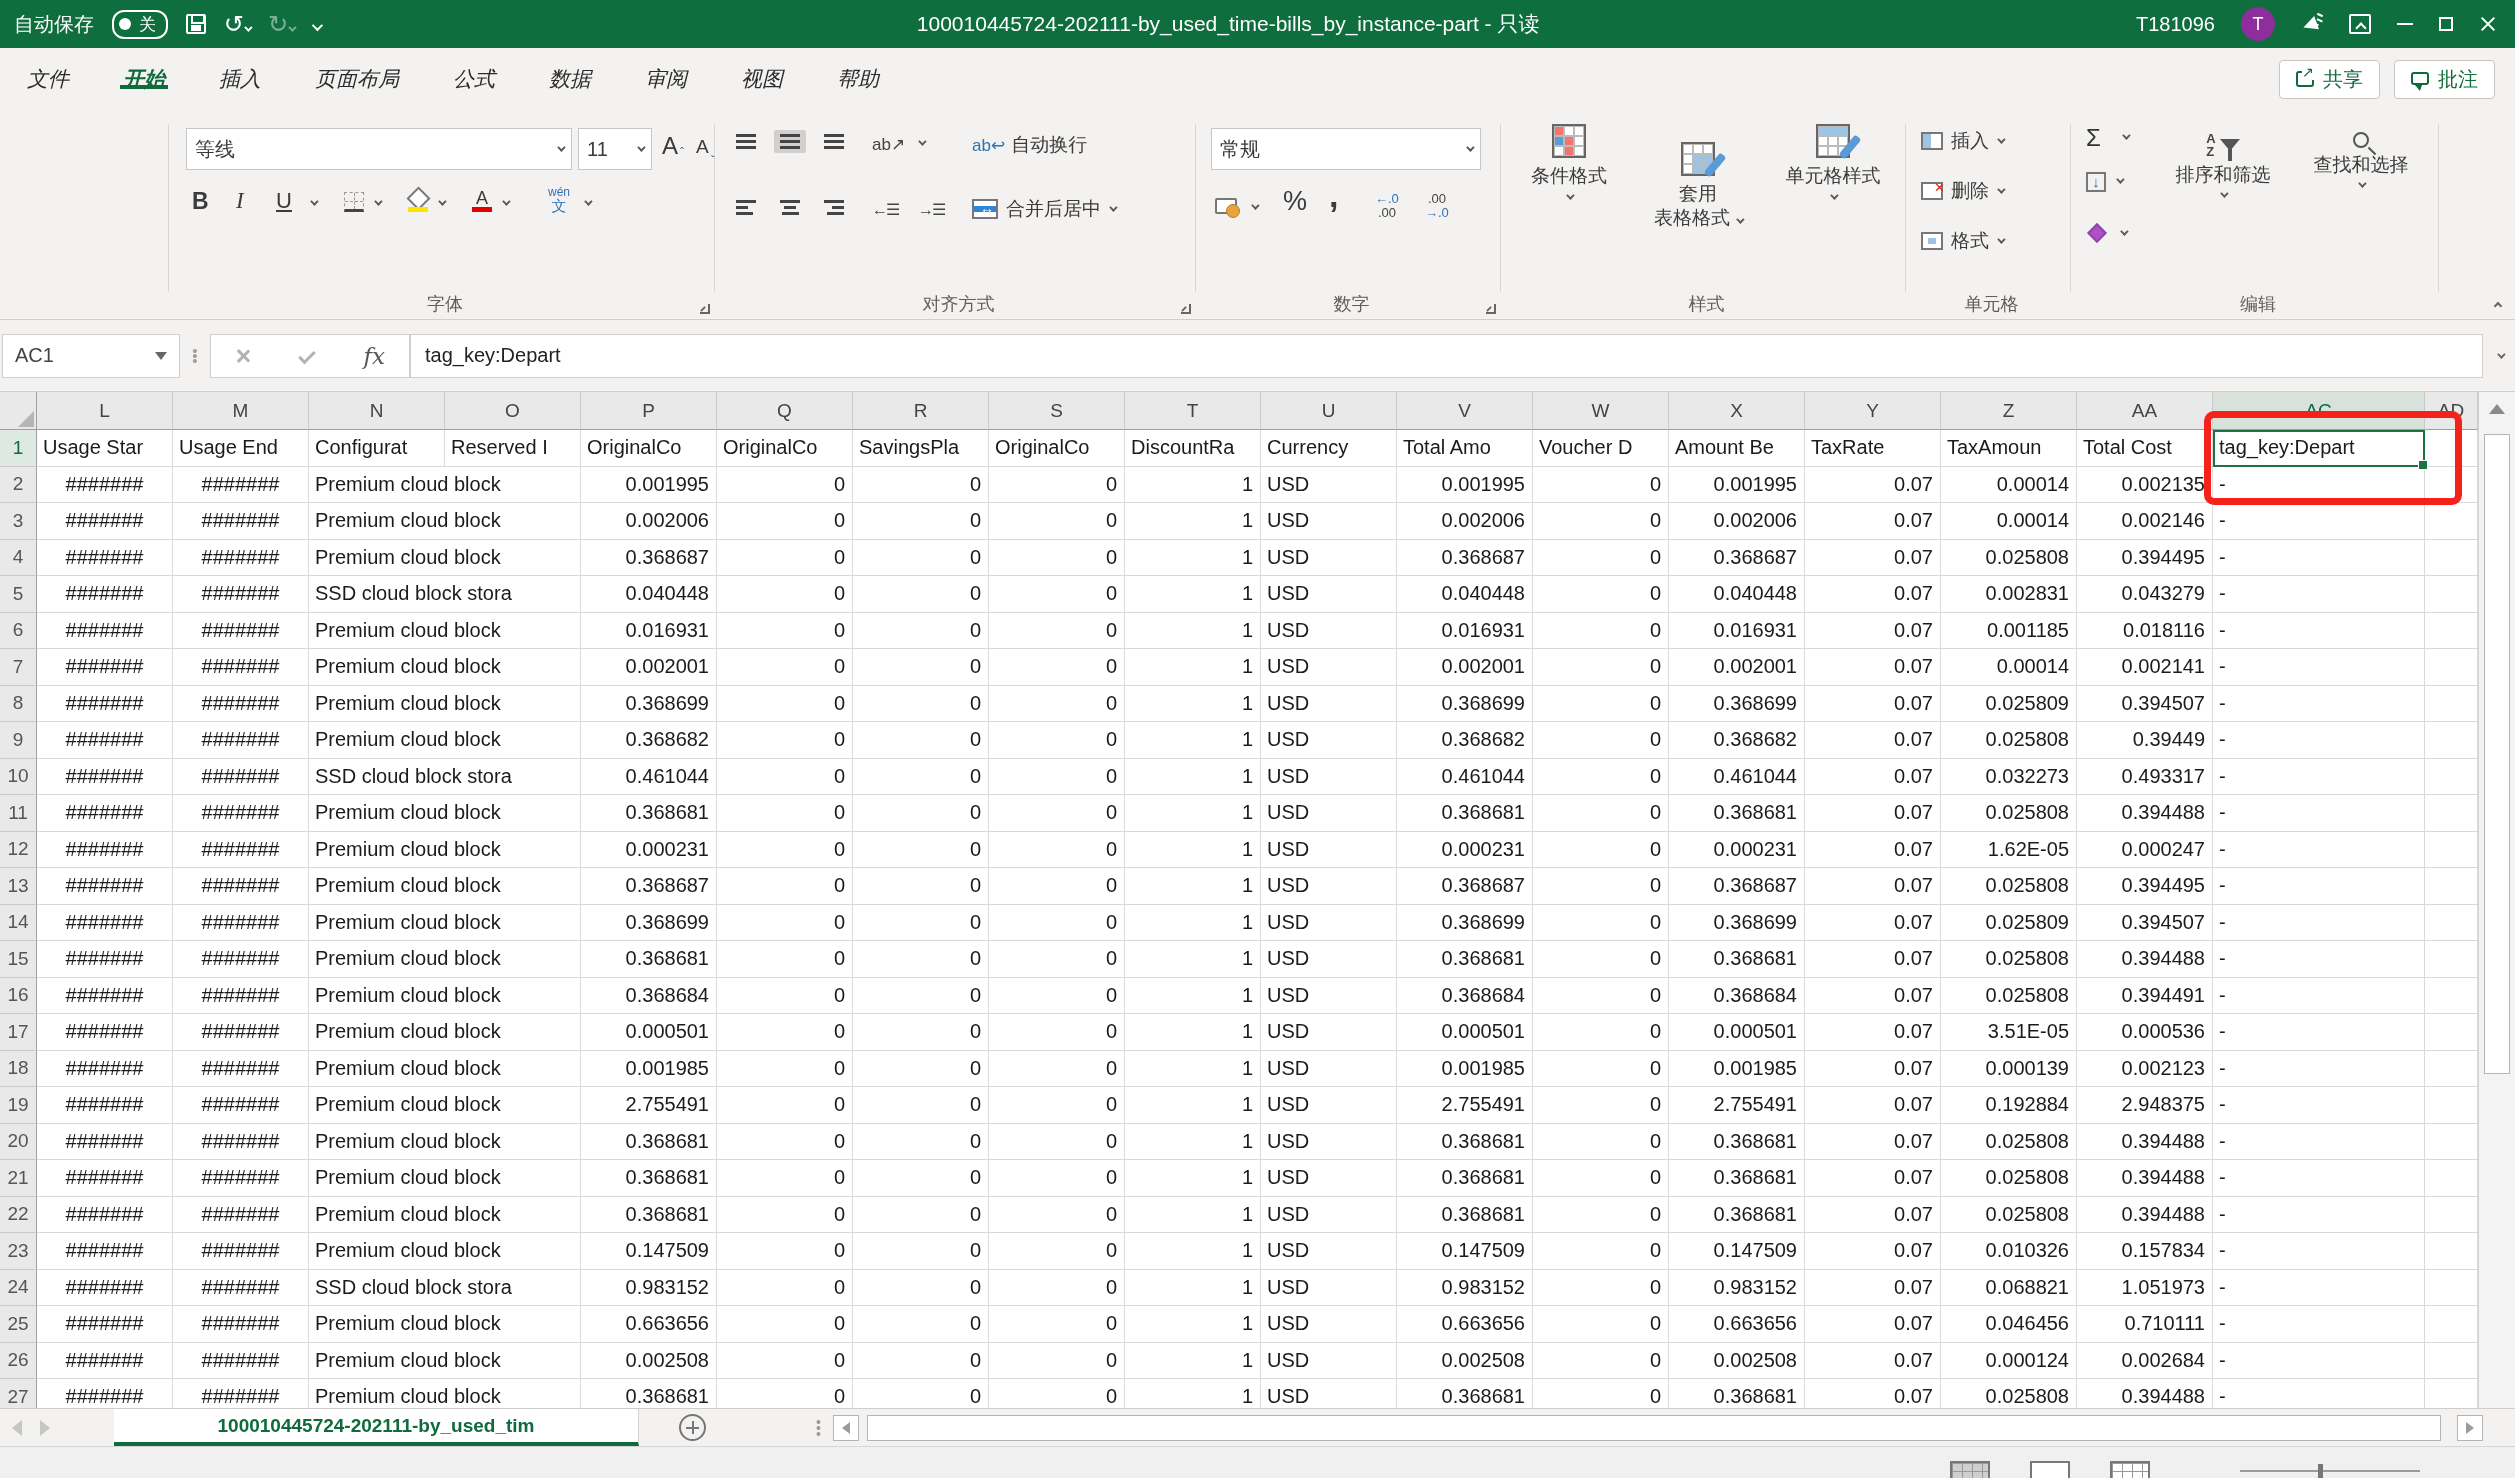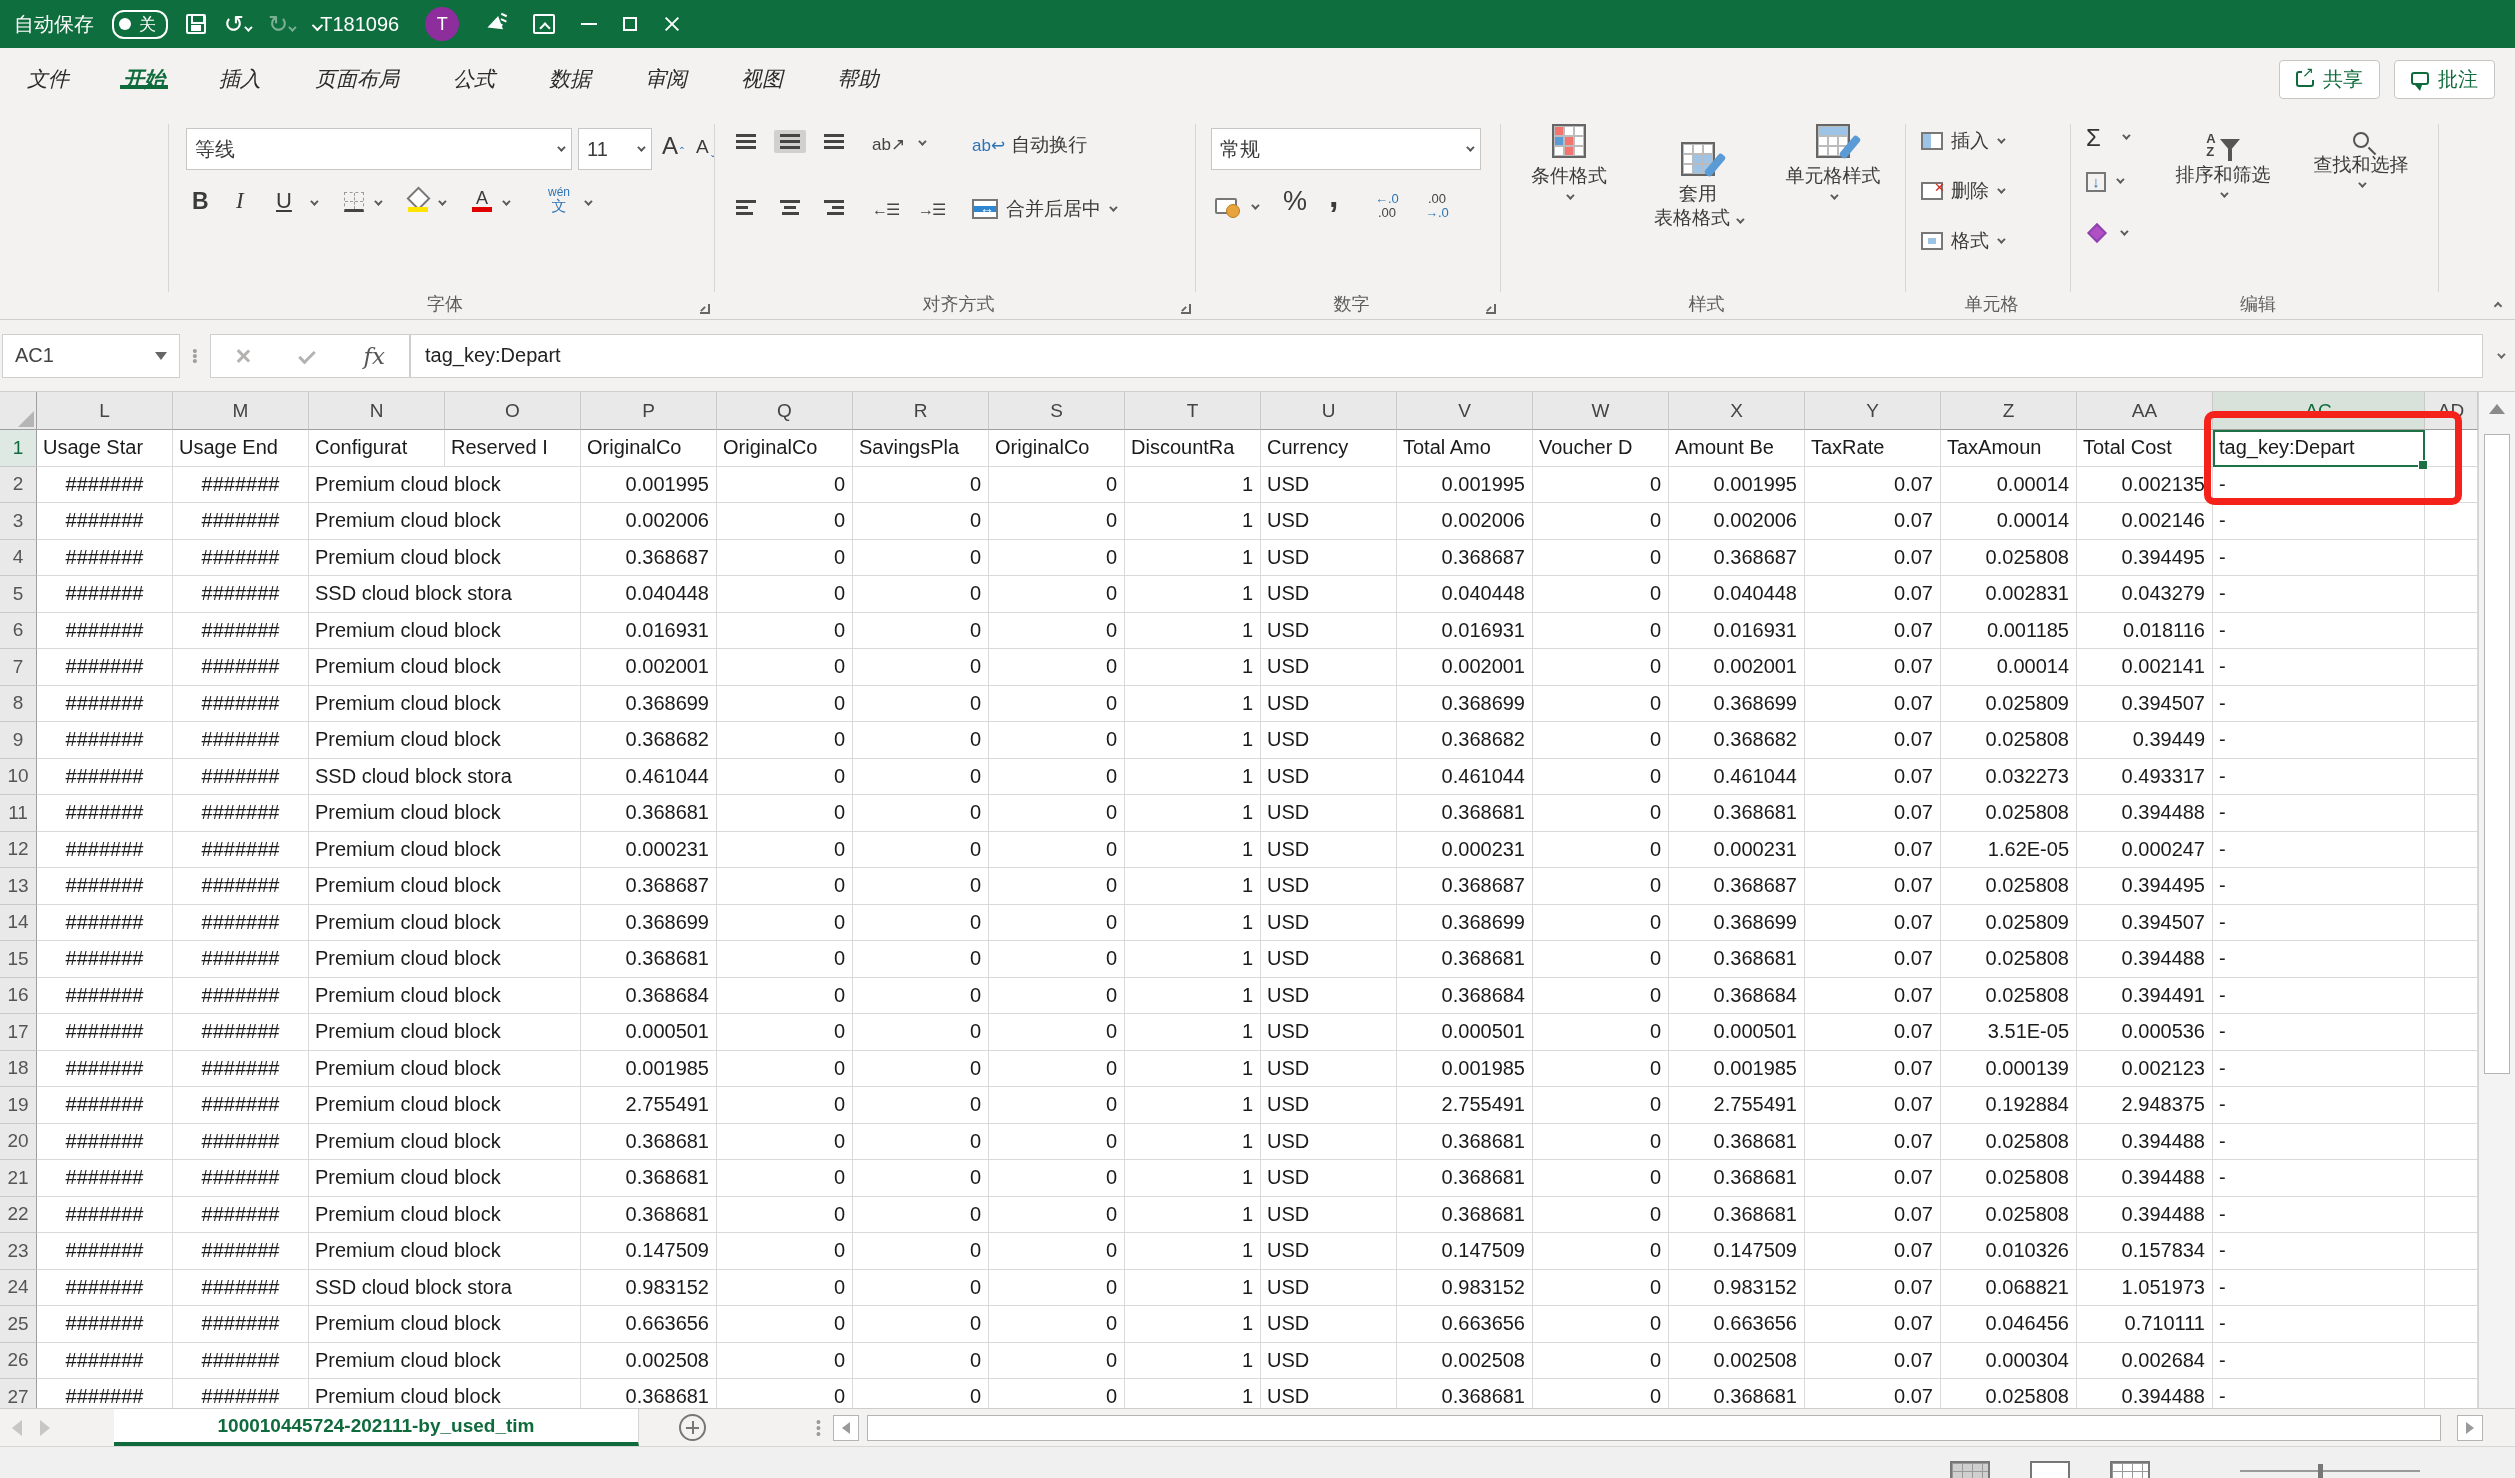--- a/index.html
+++ b/index.html
@@ -233,20 +233,21 @@
     <span>自动保存</span>
     <span class="autosave-pill">
       <span class="autosave-dot"></span>
       <span>关</span>
     </span>
     <span class="ic-save"></span>
     <span><span class="ic-undo"></span><span class="chv chv-sm"></span></span>
     <span class="dim"><span class="ic-redo"></span><span class="chv chv-sm"></span></span>
     <span><span class="chv"></span></span>
   </div>
+  <div class="title-center">100010445724-202111-by_used_time-bills_by_instance-part  -  只读</div>
   <div class="tb-right">
     <span>T181096</span>
     <span class="avatar">T</span>
     <span class="ic-mega"></span>
     <span class="ic-ribopt"></span>
     <span class="ic-min"></span>
     <span class="ic-restore"></span>
     <span class="xmark"></span>
   </div>
 </div>
@@ -1053,21 +1054,21 @@
         <div class="gc c136 rgt">0.002508</div>
         <div class="gc c136 rgt">0</div>
         <div class="gc c136 rgt">0</div>
         <div class="gc c136 rgt">0</div>
         <div class="gc c136 rgt">1</div>
         <div class="gc c136 lft">USD</div>
         <div class="gc c136 rgt">0.002508</div>
         <div class="gc c136 rgt">0</div>
         <div class="gc c136 rgt">0.002508</div>
         <div class="gc c136 rgt">0.07</div>
-        <div class="gc c136 rgt">0.000304</div>
+        <div class="gc c136 rgt">0.000124</div>
         <div class="gc c136 rgt">0.002684</div>
         <div class="gc c212 lft">-</div>
         <div class="gc cAD"></div>
       </div>
       <div class="grow">
         <div class="rowhdr">27</div>
         <div class="gc c136 ctr">#######</div>
         <div class="gc c136 ctr">#######</div>
         <div class="gc c272 lft">Premium cloud block</div>
         <div class="gc c136 rgt">0.368681</div>

